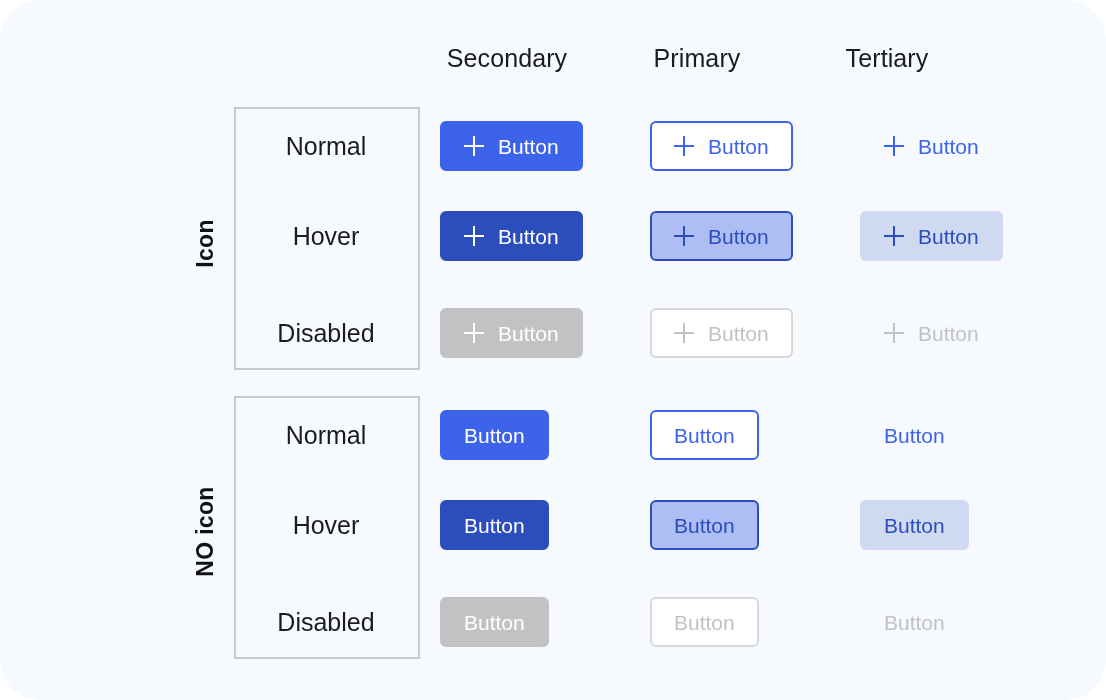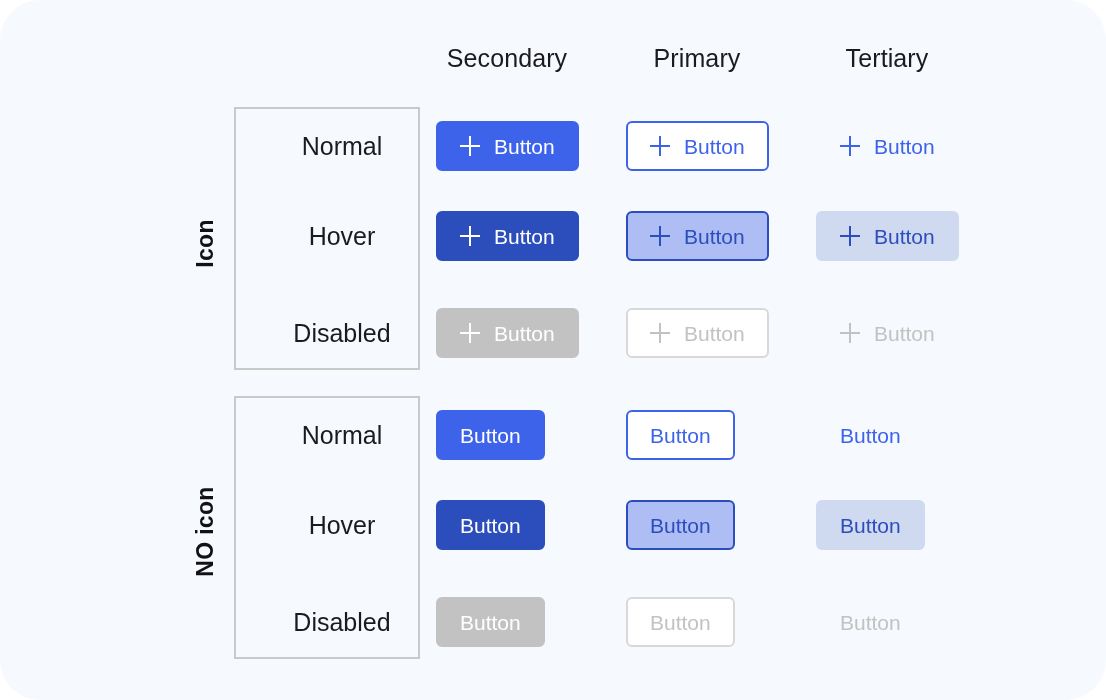--- a/index.html
+++ b/index.html
@@ -66,39 +66,40 @@
   .group-label.g2 { left: 145px; top: 518px; width: 120px; text-align: center; }
 
   
   .grid {
     position: absolute;
     left: 0;
     top: 0;
   }
   .row {
     position: absolute;
-    left: 256px;
+    left: 240px;
     width: 850px;
     height: 56px;
     display: flex;
     align-items: center;
   }
   .row-label {
     width: 180px;
     text-align: center;
     font-size: 25px;
     color: #1b1b1f;
     padding-right: 8px;
     box-sizing: border-box;
   }
   .cell {
     width: 190px;
     display: flex;
     align-items: center;
     justify-content: flex-start;
+    margin-left: 20px;
   }
 
   
   .btn {
     display: inline-flex;
     align-items: center;
     justify-content: center;
     gap: 14px;
     box-sizing: border-box;
     border-radius: 6px;

